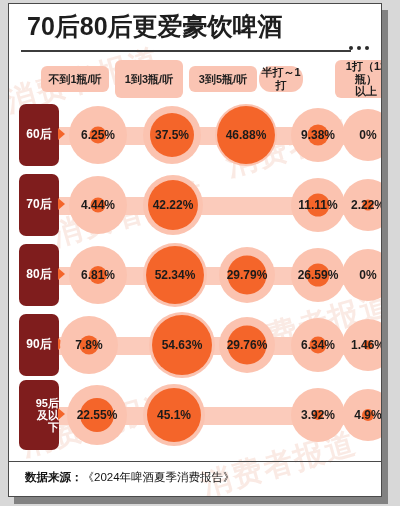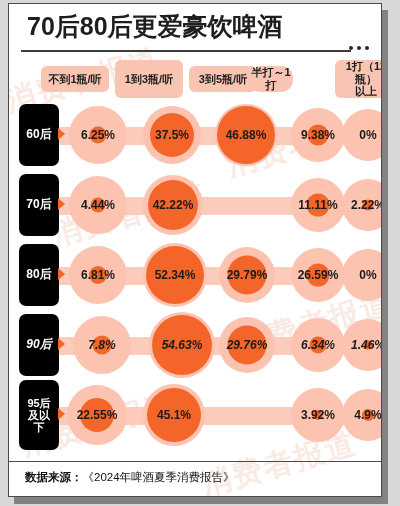--- a/index.html
+++ b/index.html
@@ -47,26 +47,26 @@
 
   
   .body{position:absolute;left:0;top:100px;width:100%;height:355px;}
   .row{position:absolute;left:0;width:100%;height:64px;}
   .rowband{
     position:absolute;left:28px;right:6px;top:23px;height:18px;
     background:#fbcbbb;border-radius:9px;
   }
   .badge{
     position:absolute;left:10px;top:0px;width:40px;height:62px;
-    background:#000000;border-radius:7px;
+    background:#7f1d1d;border-radius:7px;
     display:flex;align-items:center;justify-content:center;
     color:#ffffff;font-size:12px;font-weight:700;line-height:1.12;
     text-align:center;box-sizing:border-box;
   }
-  .badge.small{font-size:11px;}
+  .badge.small{font-size:11px;align-items:flex-end;}
   .arrow{
     position:absolute;left:49px;top:24px;width:0;height:0;
     border-top:6px solid transparent;border-bottom:6px solid transparent;
     border-left:7px solid #f4652a;
   }
   .cell{position:absolute;top:0;height:62px;}
   .outer{
     position:absolute;left:50%;top:50%;transform:translate(-50%,-50%);
     background:#fbc3b0;border-radius:50%;
   }
@@ -112,21 +112,21 @@
   <div class="headers">
     <div class="pill" style="left:32px;top:6px;width:68px;height:26px;">
       <span>不到1瓶/听</span>
     </div>
     <div class="pill" style="left:106px;top:0;width:68px;height:38px;">
       <span>1到3瓶/听</span>
     </div>
     <div class="pill" style="left:180px;top:6px;width:68px;height:26px;">
       <span>3到5瓶/听</span>
     </div>
-    <div class="pill" style="left:240px;top:6px;width:44px;height:26px;border-radius:12px;">
+    <div class="pill" style="left:250px;top:6px;width:44px;height:26px;border-radius:12px;">
       <span>半打～1打</span>
     </div>
     <div class="pill" style="left:326px;top:0px;width:62px;height:38px;flex-direction:column;">
       <span>1打（12瓶）</span>
       <span>以上</span>
     </div>
   </div>
 
   <div class="body">
 
@@ -215,27 +215,27 @@
         <div class="outer" style="width:54px;height:54px;"></div>
         <div class="inner" style="width:23px;height:23px;"></div>
         <div class="val">26.59%</div>
       </div>
       <div class="cell" style="left:330px;width:58px;">
         <div class="outer" style="width:52px;height:52px;"></div>
         <div class="val">0%</div>
       </div>
     </div>
 
-    <div class="row" style="top:210px;font-style:italic;">
+    <div class="row" style="top:210px;">
       <div class="rowband"></div>
       <div class="badge">
         <span>90后</span>
       </div>
       <div class="arrow"></div>
-      <div class="cell" style="left:60px;width:66px;">
+      <div class="cell" style="left:47px;width:66px;">
         <div class="outer" style="width:58px;height:58px;"></div>
         <div class="inner" style="width:19px;height:19px;"></div>
         <div class="val">7.8%</div>
       </div>
       <div class="cell" style="left:136px;width:74px;">
         <div class="outer" style="width:66px;height:66px;"></div>
         <div class="inner" style="width:60px;height:60px;"></div>
         <div class="val">54.63%</div>
       </div>
       <div class="cell" style="left:206px;width:64px;">

